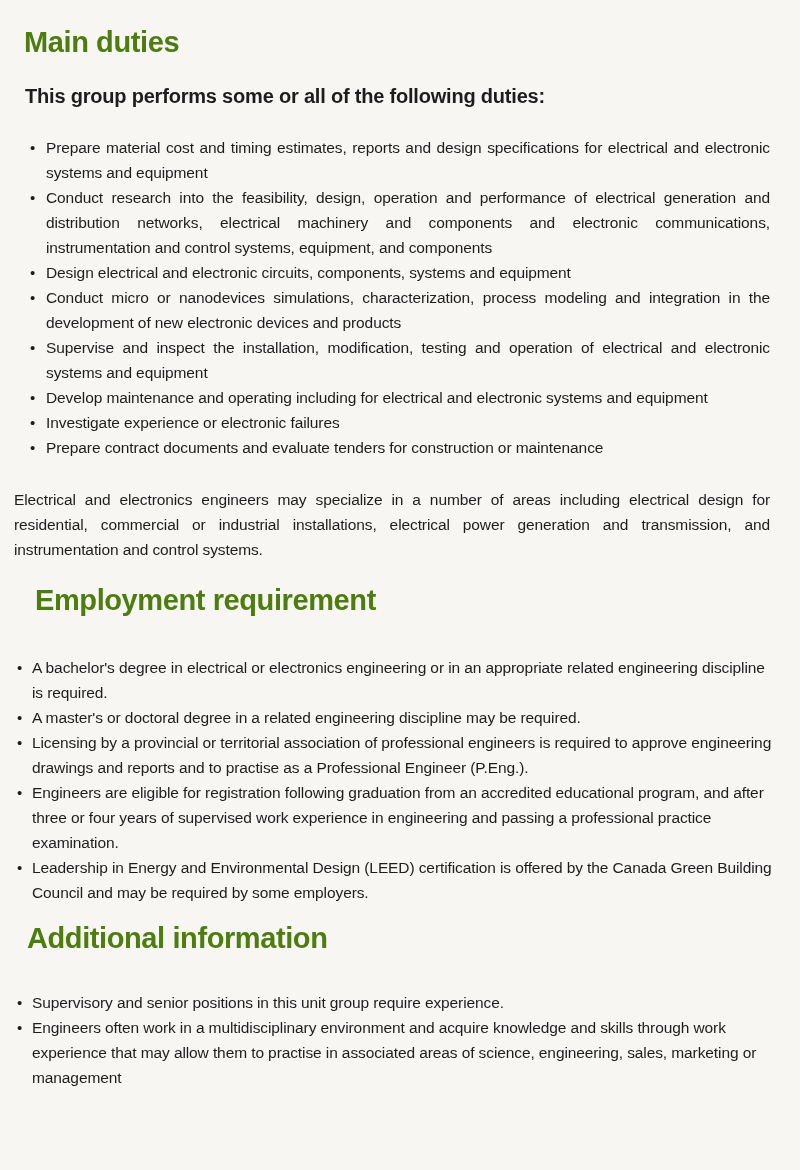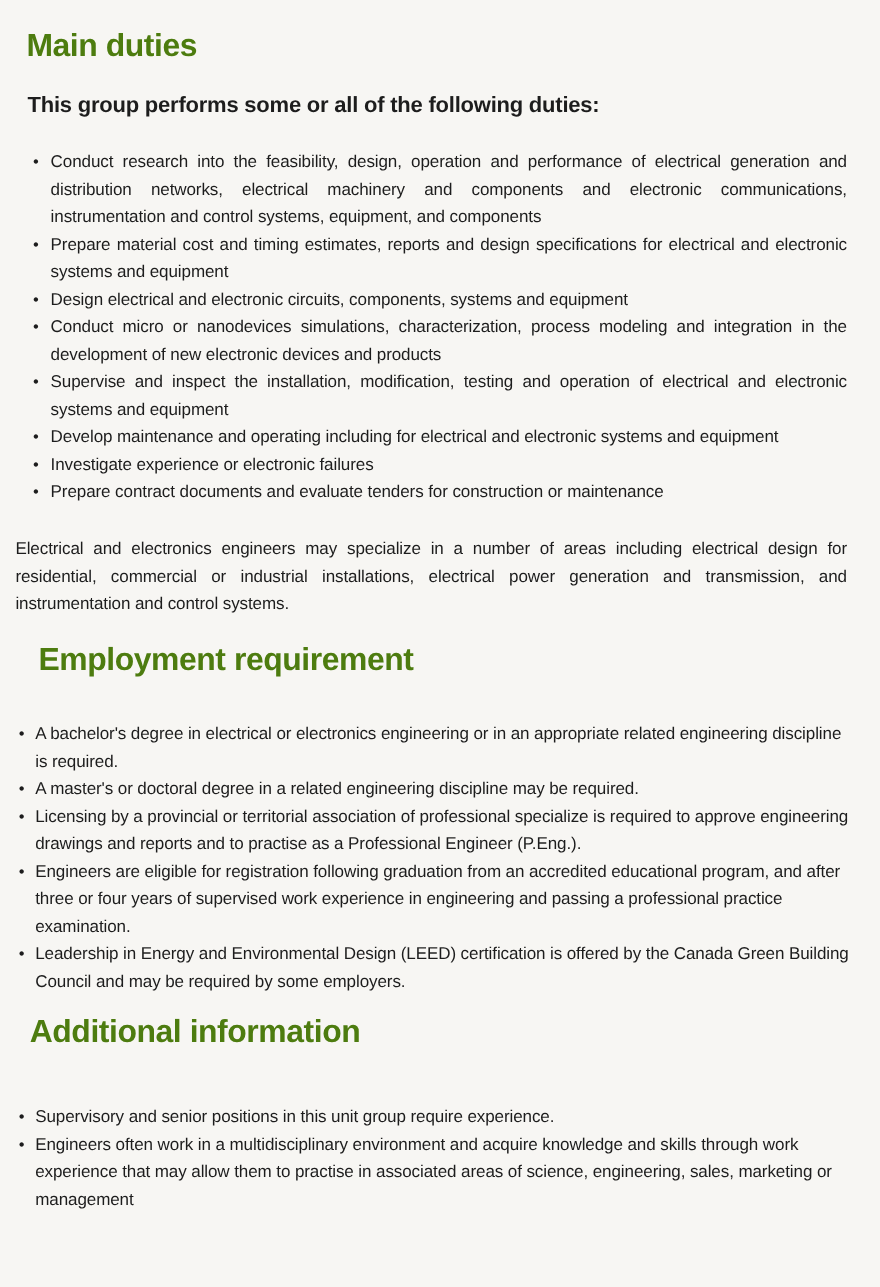--- a/index.html
+++ b/index.html
@@ -54,53 +54,53 @@
   .specialize {
     margin: 27px 30px 0 14px;
     line-height: 25px;
     text-align: justify;
   }
   ul.reqs {
     margin-top: 38px;
     padding: 0 26px 0 32px;
   }
   ul.adds {
-    margin-top: 48px;
+    margin-top: 35px;
     padding: 0 26px 0 32px;
   }
   ul.reqs li::before, ul.adds li::before { left: -15px; }
 </style>
 </head>
 <body>
 
 <main>
 
   <h1 id="h-main">Main duties</h1>
 
   <p class="intro">This group performs some or all of the following duties:</p>
 
   <ul class="duties">
+    <li>Prepare material cost and timing estimates, reports and design specifications for electrical and electronic systems and equipment</li>
     <li>Conduct research into the feasibility, design, operation and performance of electrical generation and distribution networks, electrical machinery and components and electronic communications, instrumentation and control systems, equipment, and components</li>
-    <li>Prepare material cost and timing estimates, reports and design specifications for electrical and electronic systems and equipment</li>
     <li>Design electrical and electronic circuits, components, systems and equipment</li>
     <li>Conduct micro or nanodevices simulations, characterization, process modeling and integration in the development of new electronic devices and products</li>
     <li>Supervise and inspect the installation, modification, testing and operation of electrical and electronic systems and equipment</li>
     <li>Develop maintenance and operating including for electrical and electronic systems and equipment</li>
     <li>Investigate experience or electronic failures</li>
     <li>Prepare contract documents and evaluate tenders for construction or maintenance</li>
   </ul>
 
   <p class="specialize">Electrical and electronics engineers may specialize in a number of areas including electrical design for residential, commercial or industrial installations, electrical power generation and transmission, and instrumentation and control systems.</p>
 
   <h1 id="h-emp">Employment requirement</h1>
 
   <ul class="reqs">
     <li>A bachelor's degree in electrical or electronics engineering or in an appropriate related engineering discipline is required.</li>
     <li>A master's or doctoral degree in a related engineering discipline may be required.</li>
-    <li>Licensing by a provincial or territorial association of professional specialize is required to approve engineering drawings and reports and to practise as a Professional Engineer (P.Eng.).</li>
+    <li>Licensing by a provincial or territorial association of professional engineers is required to approve engineering drawings and reports and to practise as a Professional Engineer (P.Eng.).</li>
     <li>Engineers are eligible for registration following graduation from an accredited educational program, and after three or four years of supervised work experience in engineering and passing a professional practice examination.</li>
     <li>Leadership in Energy and Environmental Design (LEED) certification is offered by the Canada Green Building Council and may be required by some employers.</li>
   </ul>
 
   <h1 id="h-add">Additional information</h1>
 
   <ul class="adds">
     <li>Supervisory and senior positions in this unit group require experience.</li>
     <li>Engineers often work in a multidisciplinary environment and acquire knowledge and skills through work experience that may allow them to practise in associated areas of science, engineering, sales, marketing or management</li>
   </ul>

